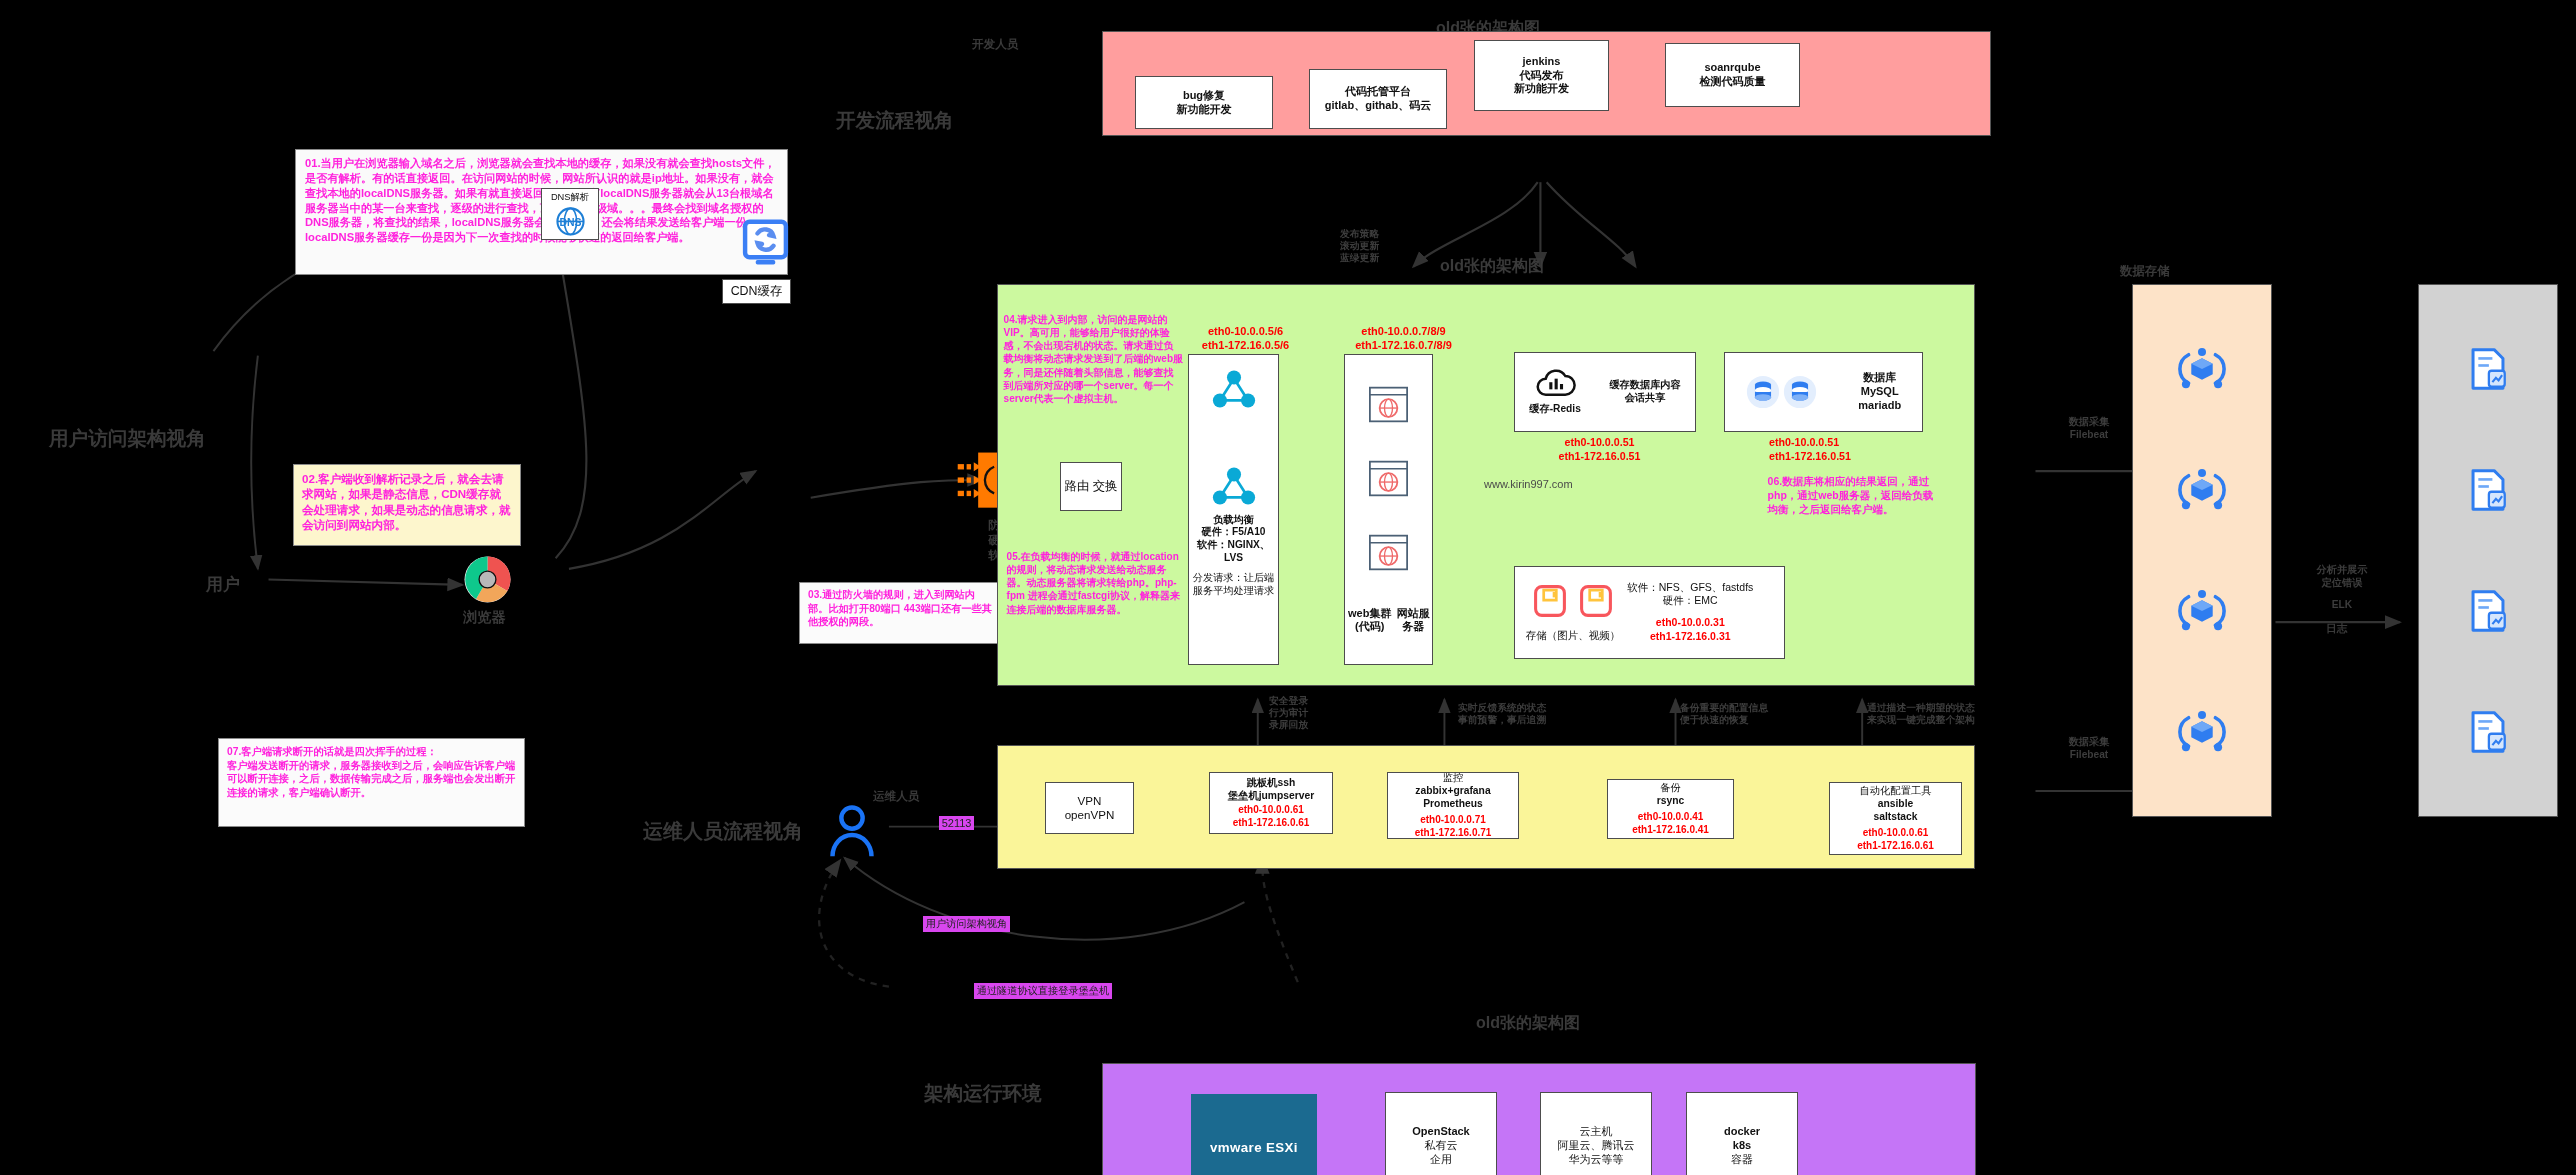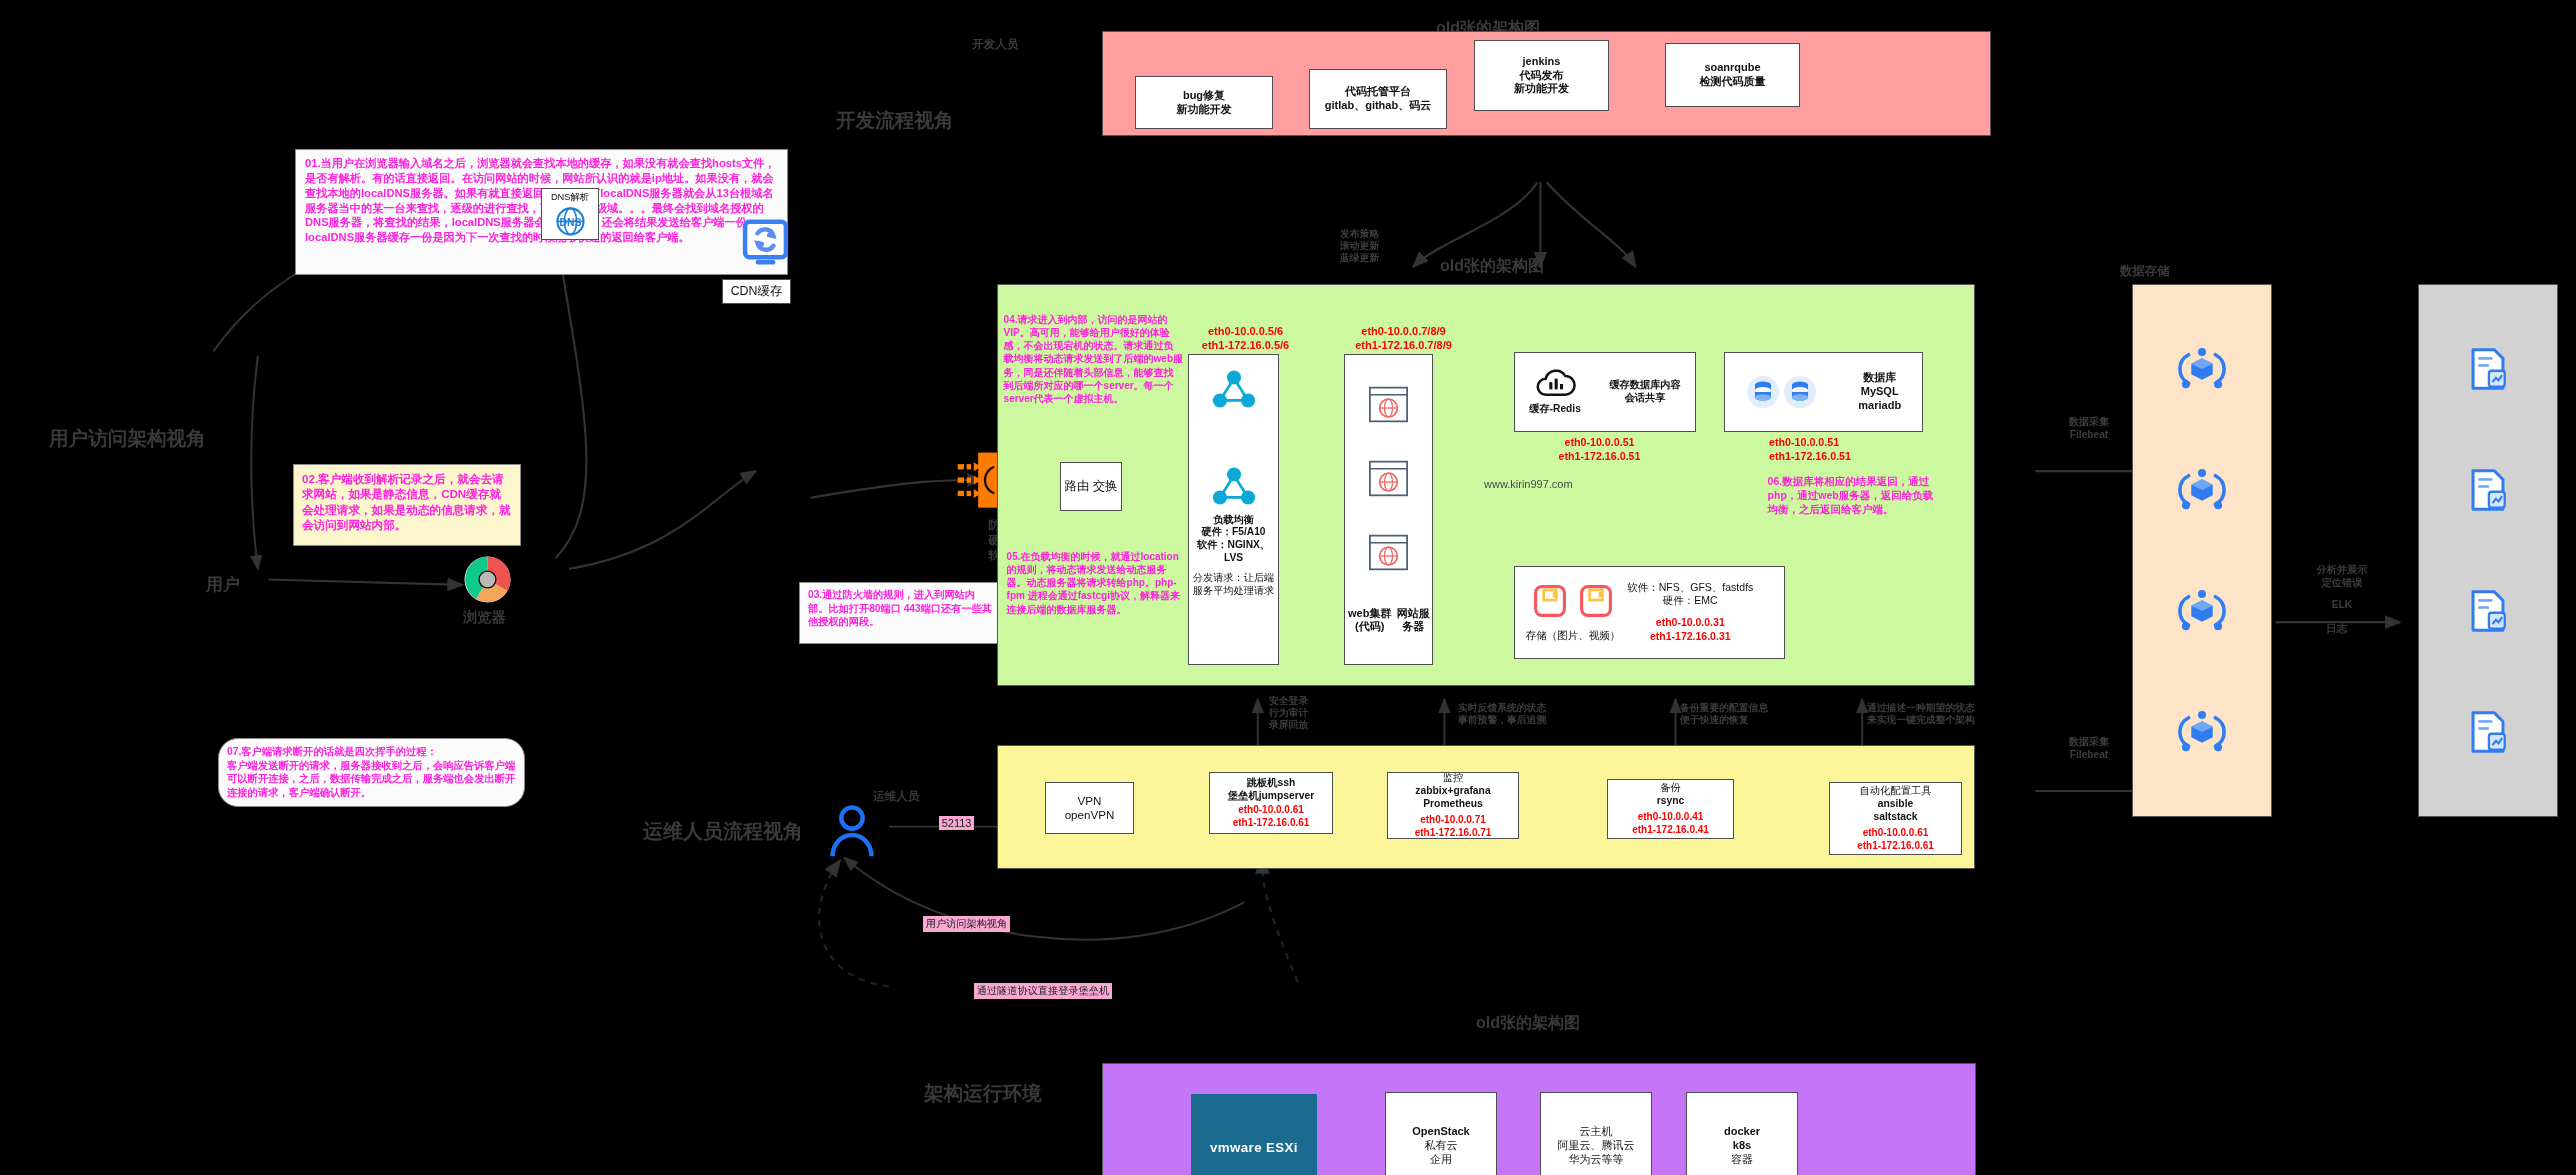--- a/index.html
+++ b/index.html
@@ -25,21 +25,21 @@
   .note{border:1.8px solid #8a8a8a;color:#ff22dd;font-weight:bold;line-height:1.32;}
   .note-white{background:#fafafa;}
   .note-cream{background:#fdf6cd;}
   .note-plain{background:#fbfbfb;}
   .note-green{background:transparent;border:none;}
   
   .ip{color:#ff0000;font-weight:bold;line-height:1.3;text-align:center;}
   .ipl{color:#ff0000;font-weight:bold;line-height:1.3;}
   
   .wm{color:#4a4a4a;font-weight:normal;margin-left:28px;}
-  .plainlbl{background:#f9a8d4;color:#222;font-weight:normal;padding:0.9px 2.7px;}
+  .plainlbl{background:#d946ef;color:#222;font-weight:normal;padding:0.9px 2.7px;}
   svg{position:absolute;left:0;top:0;pointer-events:none;}
   .fwlabel{color:#3a3a3a;font-weight:bold;line-height:1.3;text-align:right;}
   .fwtext{color:#111;font-weight:bold;line-height:1.25;}
 </style>
 </head>
 <body>
 
 <svg width="2576" height="1175" viewBox="0 0 2898 1322">
   <defs>
     <marker id="ah" markerWidth="9" markerHeight="9" refX="7" refY="3.2" orient="auto">
@@ -156,21 +156,21 @@
     <circle cx="30" cy="30" r="26" fill="#f2f2f2"></circle>
     <path d="M30,4 A26,26 0 0 1 52.5,43 L30,30 Z" fill="#ef5350"></path>
     <path d="M52.5,43 A26,26 0 0 1 17,52 L30,30 Z" fill="#f2a65a"></path>
     <path d="M17,52 A26,26 0 0 1 30,4 L30,30 Z" fill="#0ec88c"></path>
     <circle cx="30" cy="30" r="9.5" fill="#b8b8b8" stroke="#111" stroke-width="1.5"></circle>
   </svg>
 </div>
 <div class="abs vlabel" style="left:463px;top:608px;font-size:14.2px;">浏览器</div>
 <div class="abs vlabel" style="left:206px;top:573px;font-size:17px;">用户</div>
 
-<div class="abs note note-plain" style="left:218px;top:738px;width:307px;height:69px;padding:6.2px 8px;font-size:10.3px;white-space:pre-line;overflow:hidden;border-radius:20px;">07.客户端请求断开的话就是四次挥手的过程：
+<div class="abs note note-plain" style="left:218px;top:738px;width:307px;height:89px;padding:6.2px 8px;font-size:10.3px;white-space:pre-line;overflow:hidden;">07.客户端请求断开的话就是四次挥手的过程：
 客户端发送断开的请求，服务器接收到之后，会响应告诉客户端可以断开连接，之后，数据传输完成之后，服务端也会发出断开连接的请求，客户端确认断开。</div>
 
 <div class="abs" style="left:955px;top:449px;">
   <svg width="73" height="64" viewBox="0 0 82 72" style="position:static;">
     <rect x="26" y="4" width="26" height="62" fill="#ff7a00"></rect>
     <path d="M52,4 L62,10 L62,60 L52,66 Z" fill="#ff8c1a"></path>
     <circle cx="56" cy="35" r="19" fill="none" stroke="#ff7a00" stroke-width="3.4"></circle>
     <ellipse cx="56" cy="35" rx="8" ry="19" fill="none" stroke="#ff7a00" stroke-width="2.4"></ellipse>
     <line x1="37" y1="35" x2="75" y2="35" stroke="#ff7a00" stroke-width="2.4"></line>
     <path d="M44,20 a16,16 0 0 0 0,30" fill="none" stroke="#111" stroke-width="2.6"></path>

